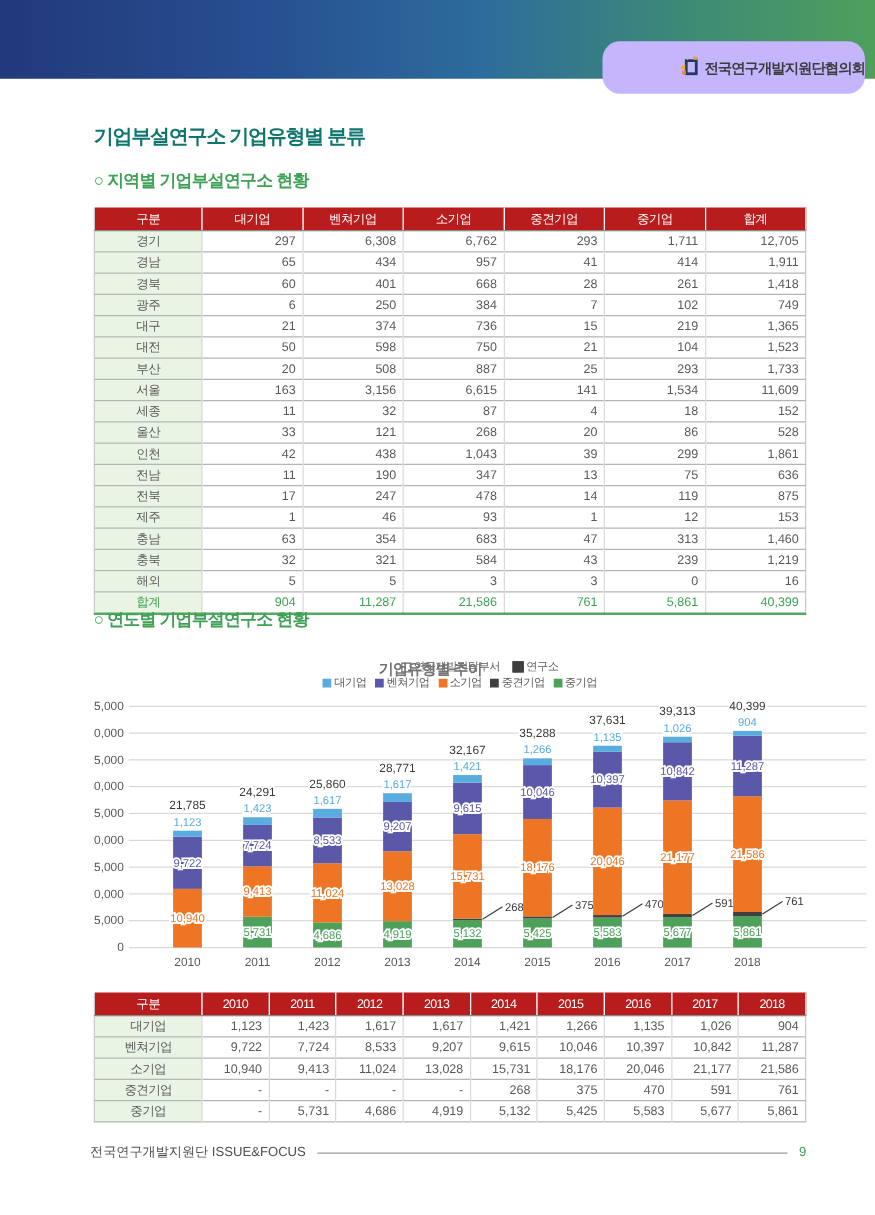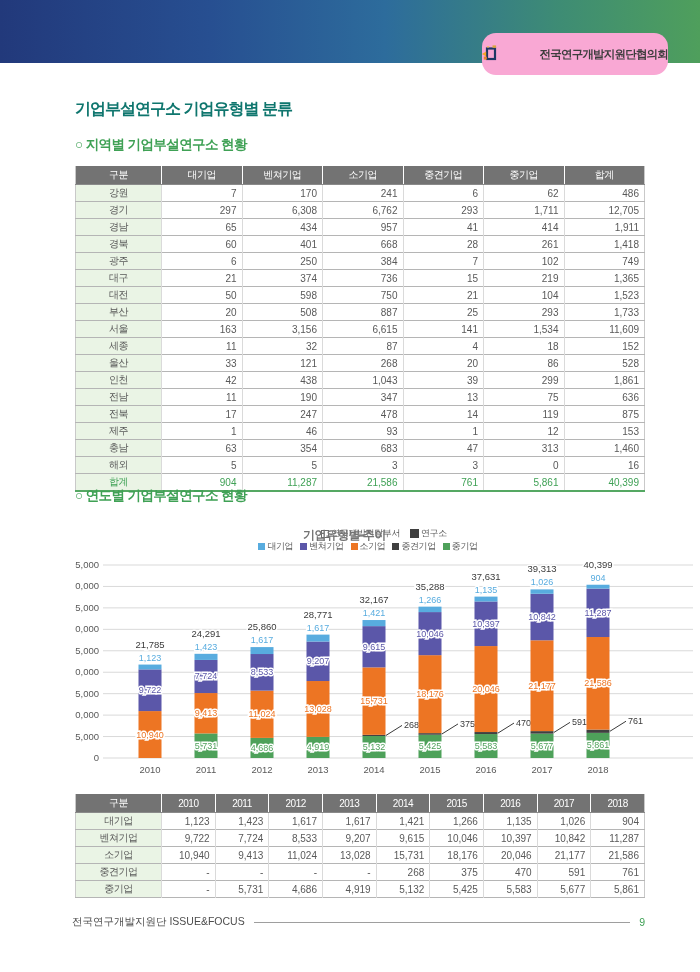--- a/index.html
+++ b/index.html
@@ -6,43 +6,43 @@
   body{
     width:700px;height:972px;position:relative;background:#ffffff;
     font-family:"Liberation Sans", sans-serif;color:#595959;overflow:hidden;
   }
   
   .band{
     position:absolute;top:0;left:0;width:700px;height:63px;
     background:linear-gradient(90deg,#22397B 0%,#274F91 30%,#2D6C9C 55%,#3E8C74 80%,#4F9F5C 100%);
   }
   .logo-box{
-    position:absolute;top:33px;left:482px;width:186px;height:42px;background:#f9a8d4;
-    border-radius:14px;display:flex;align-items:center;justify-content:space-between;gap:4px;
+    position:absolute;top:33px;left:482px;width:210px;height:42px;background:#c4b5fd;
+    border-radius:14px;display:flex;align-items:center;justify-content:flex-end;gap:4px;
   }
   .logo-text{font-size:11.5px;font-weight:bold;color:#3d3d3d;letter-spacing:-0.8px;}
   
   .page-title{
     position:absolute;top:99px;left:75px;font-size:16px;font-weight:bold;
     color:#0f766e;letter-spacing:-1px;
   }
   .section-heading{
     position:absolute;left:75px;font-size:13.5px;font-weight:bold;
     color:#3FA155;letter-spacing:-0.6px;
   }
   .sec1{top:136px;} .sec2{top:487px;}
   
   table{
     border-collapse:collapse;width:570px;table-layout:fixed;
     font-size:10px;color:#595959;position:absolute;left:75px;
     border-left:1px solid #c9c9c9;border-right:1px solid #c9c9c9;
   }
   .t1{top:166px;} .t2{top:794px;}
   thead th{
-    background:#737373;color:#ffffff;font-weight:normal;height:16px;
+    background:#b91c1c;color:#ffffff;font-weight:normal;height:16px;
     border-left:1px solid #ffffff;border-bottom:1px solid #8a8a8a;
     letter-spacing:-0.5px;
   }
   thead th:first-child{border-left:none;}
   tbody tr{border-bottom:1px solid #b5b5b5;}
   tbody th{
     background:#EAF4E5;font-weight:normal;text-align:center;height:13px;
     letter-spacing:-0.5px;
   }
   tbody td{
@@ -111,29 +111,20 @@
         <th>대기업</th>
         <th>벤쳐기업</th>
         <th>소기업</th>
         <th>중견기업</th>
         <th>중기업</th>
         <th>합계</th>
       </tr>
     </thead>
     <tbody>
       <tr>
-        <th>강원</th>
-        <td>7</td>
-        <td>170</td>
-        <td>241</td>
-        <td>6</td>
-        <td>62</td>
-        <td>486</td>
-      </tr>
-      <tr>
         <th>경기</th>
         <td>297</td>
         <td>6,308</td>
         <td>6,762</td>
         <td>293</td>
         <td>1,711</td>
         <td>12,705</td>
       </tr>
       <tr>
         <th>경남</th>
@@ -253,20 +244,29 @@
         <td>153</td>
       </tr>
       <tr>
         <th>충남</th>
         <td>63</td>
         <td>354</td>
         <td>683</td>
         <td>47</td>
         <td>313</td>
         <td>1,460</td>
+      </tr>
+      <tr>
+        <th>충북</th>
+        <td>32</td>
+        <td>321</td>
+        <td>584</td>
+        <td>43</td>
+        <td>239</td>
+        <td>1,219</td>
       </tr>
       <tr>
         <th>해외</th>
         <td>5</td>
         <td>5</td>
         <td>3</td>
         <td>3</td>
         <td>0</td>
         <td>16</td>
       </tr>

